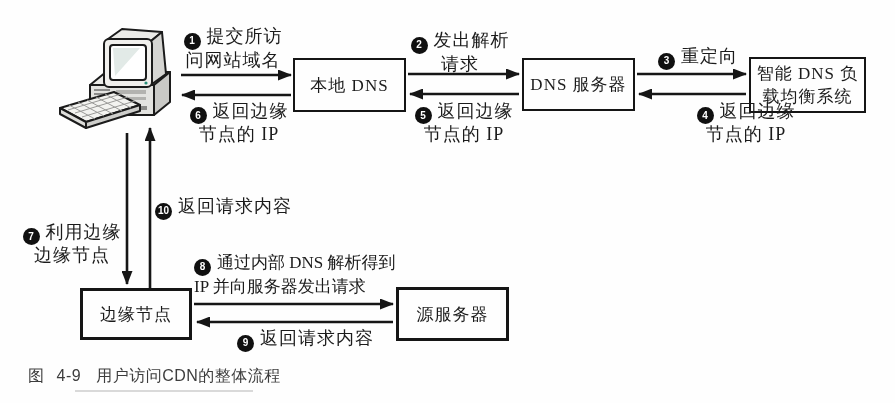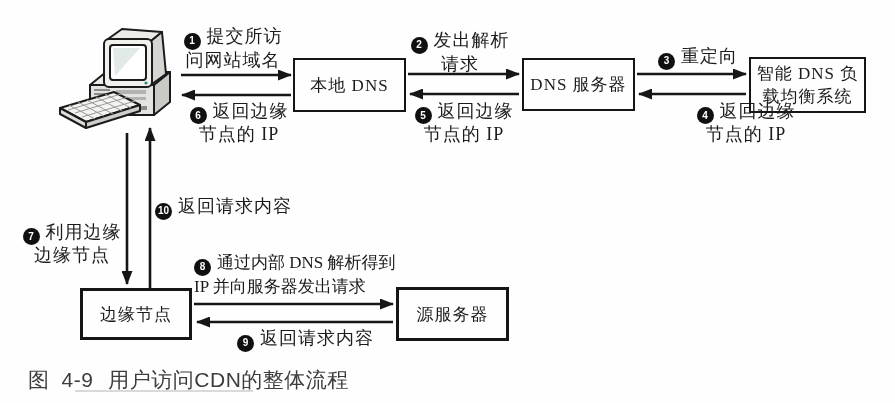--- a/index.html
+++ b/index.html
@@ -25,21 +25,21 @@
   .badge{
     display:inline-flex;align-items:center;justify-content:center;
     width:17px;height:17px;border-radius:50%;background:#101010;color:#ffffff;
     font-family:"Liberation Sans","DejaVu Sans",sans-serif;font-size:10px;font-weight:bold;
     letter-spacing:0;margin-right:6px;transform:translateY(2px);
   }
   
   .caption{
     position:absolute;left:28px;top:366px;
     font-family:"Liberation Sans","DejaVu Sans",sans-serif;
-    font-size:21px;color:#3d3d3d;letter-spacing:0.5px;white-space:nowrap;
+    font-size:16px;color:#3d3d3d;letter-spacing:0.5px;white-space:nowrap;
   }
   .caption .num{margin-left:12px;}
   .caption .ttl{margin-left:15px;}
   .caption-underline{
     position:absolute;left:75px;top:390px;width:178px;height:2px;background:#d9d9d9;
   }
 </style>
 </head>
 <body>
 

